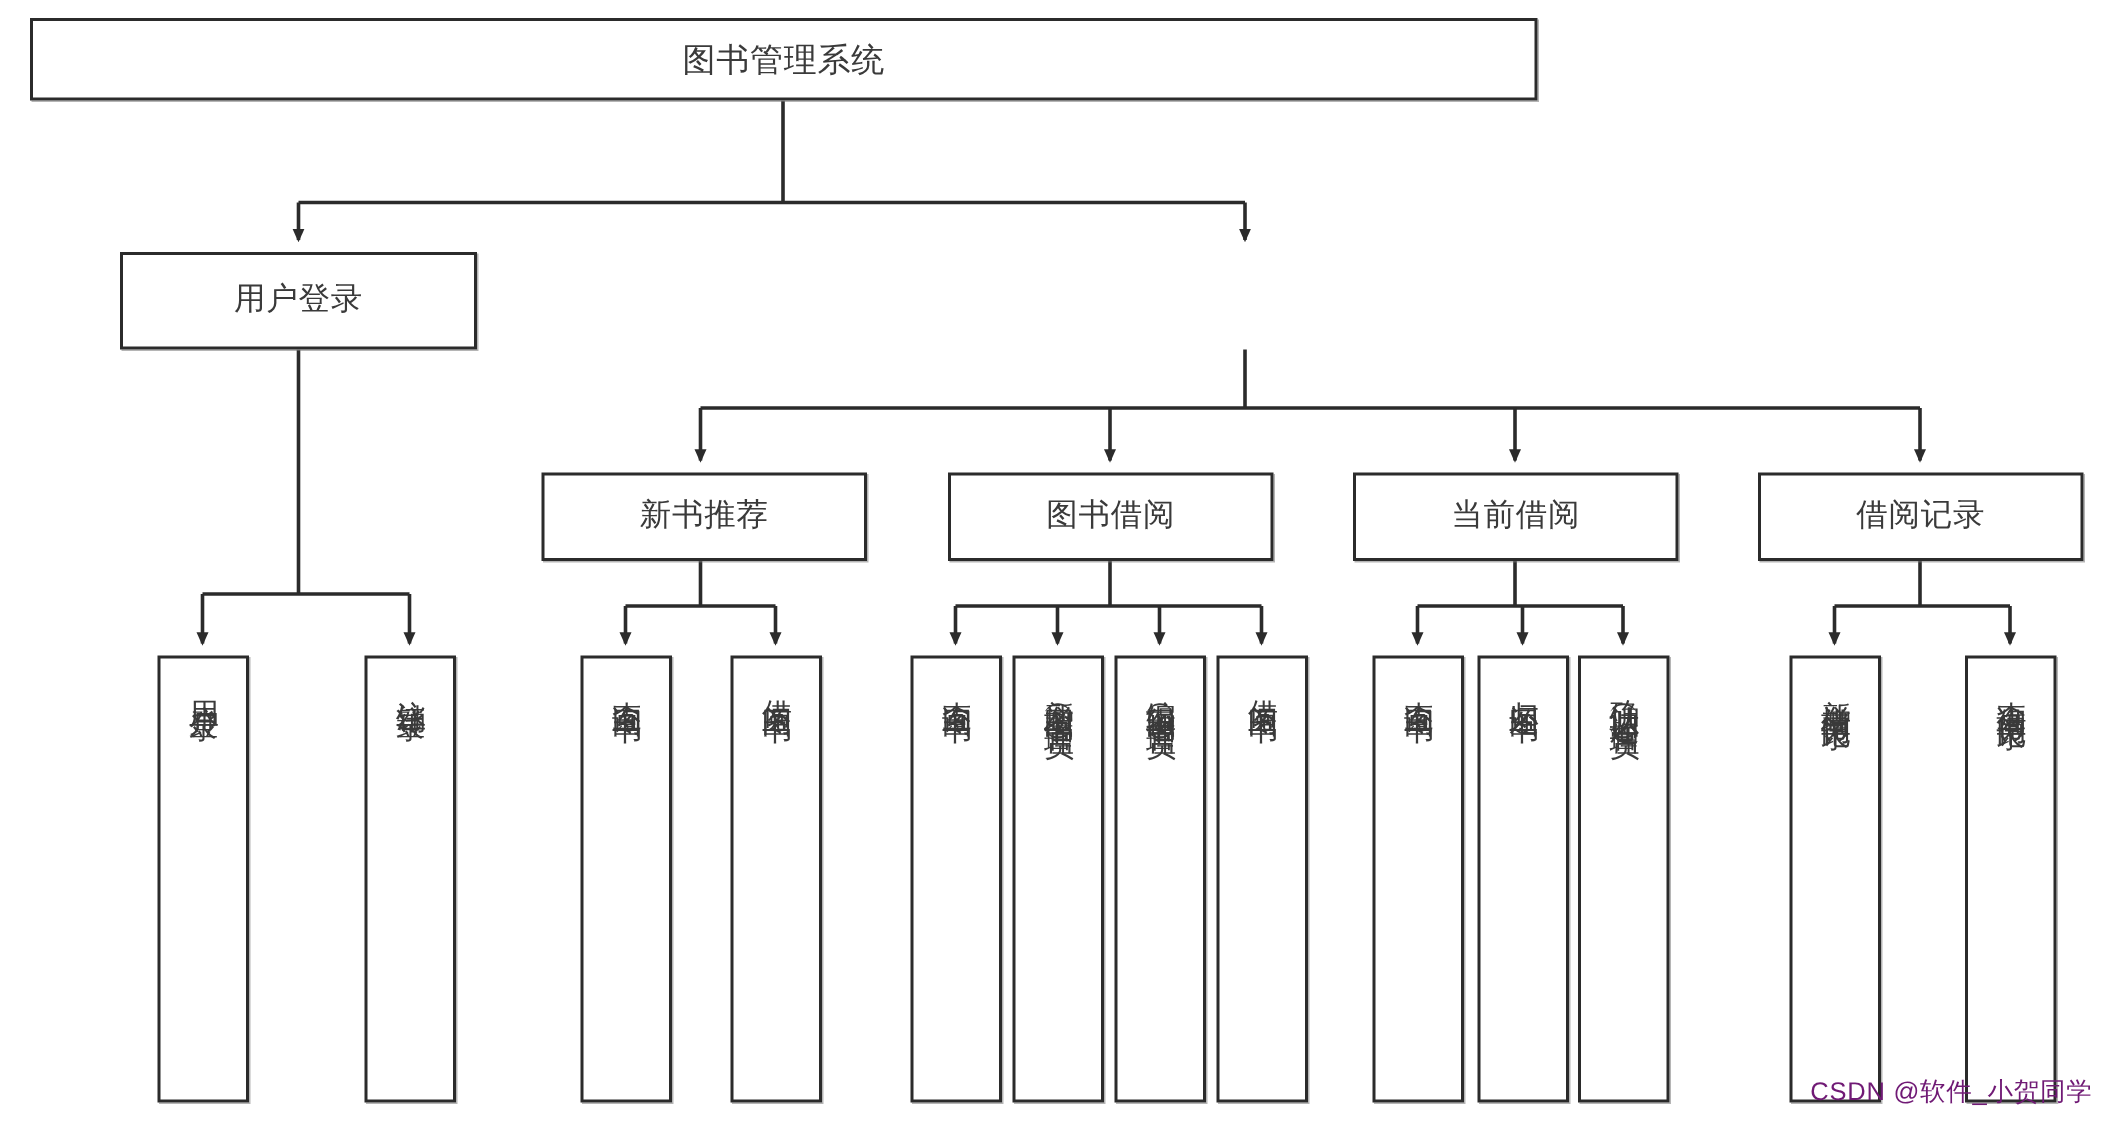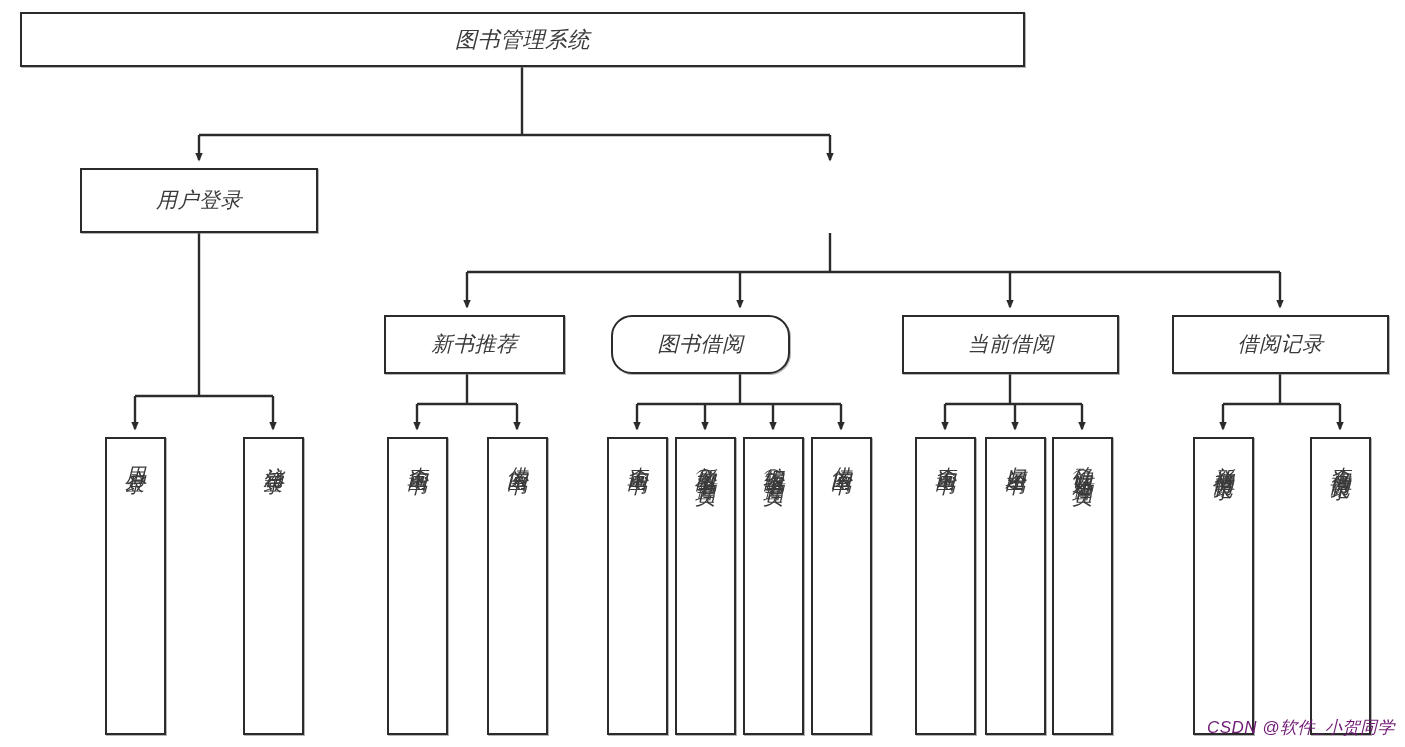--- a/index.html
+++ b/index.html
@@ -10,21 +10,20 @@
   }
   body {
     font-family: "Liberation Sans", "DejaVu Sans", sans-serif;
   }
   #canvas {
     position: relative;
     width: 1405px;
     height: 747px;
     background: #ffffff;
     overflow: hidden;
-    font-style: italic;
   }
   #edges {
     position: absolute;
     left: 0;
     top: 0;
     width: 1405px;
     height: 747px;
     pointer-events: none;
   }
   .node {
@@ -127,25 +126,25 @@
 
   <div class="node root" style="left:20px; top:12px; width:1005px; height:55px;">
     <span class="label">图书管理系统</span>
   </div>
 
   <div class="node" style="left:80px; top:168px; width:238px; height:65px;">
     <span class="label">用户登录</span>
   </div>
 
 
-  <div class="node" style="left:361px; top:315px; width:181px; height:59px;margin-left:23px;">
+  <div class="node" style="left:361px; top:315px; width:217px; height:59px;">
     <span class="label">新书推荐</span>
   </div>
 
-  <div class="node" style="left:611px; top:315px; width:179px; height:59px;border-radius:21px;">
+  <div class="node" style="left:632px; top:315px; width:217px; height:59px;">
     <span class="label">图书借阅</span>
   </div>
 
   <div class="node" style="left:1172px; top:315px; width:217px; height:59px;">
     <span class="label">借阅记录</span>
   </div>
 
   <div class="node" style="left:902px; top:315px; width:217px; height:59px;">
     <span class="label">当前借阅</span>
   </div>

